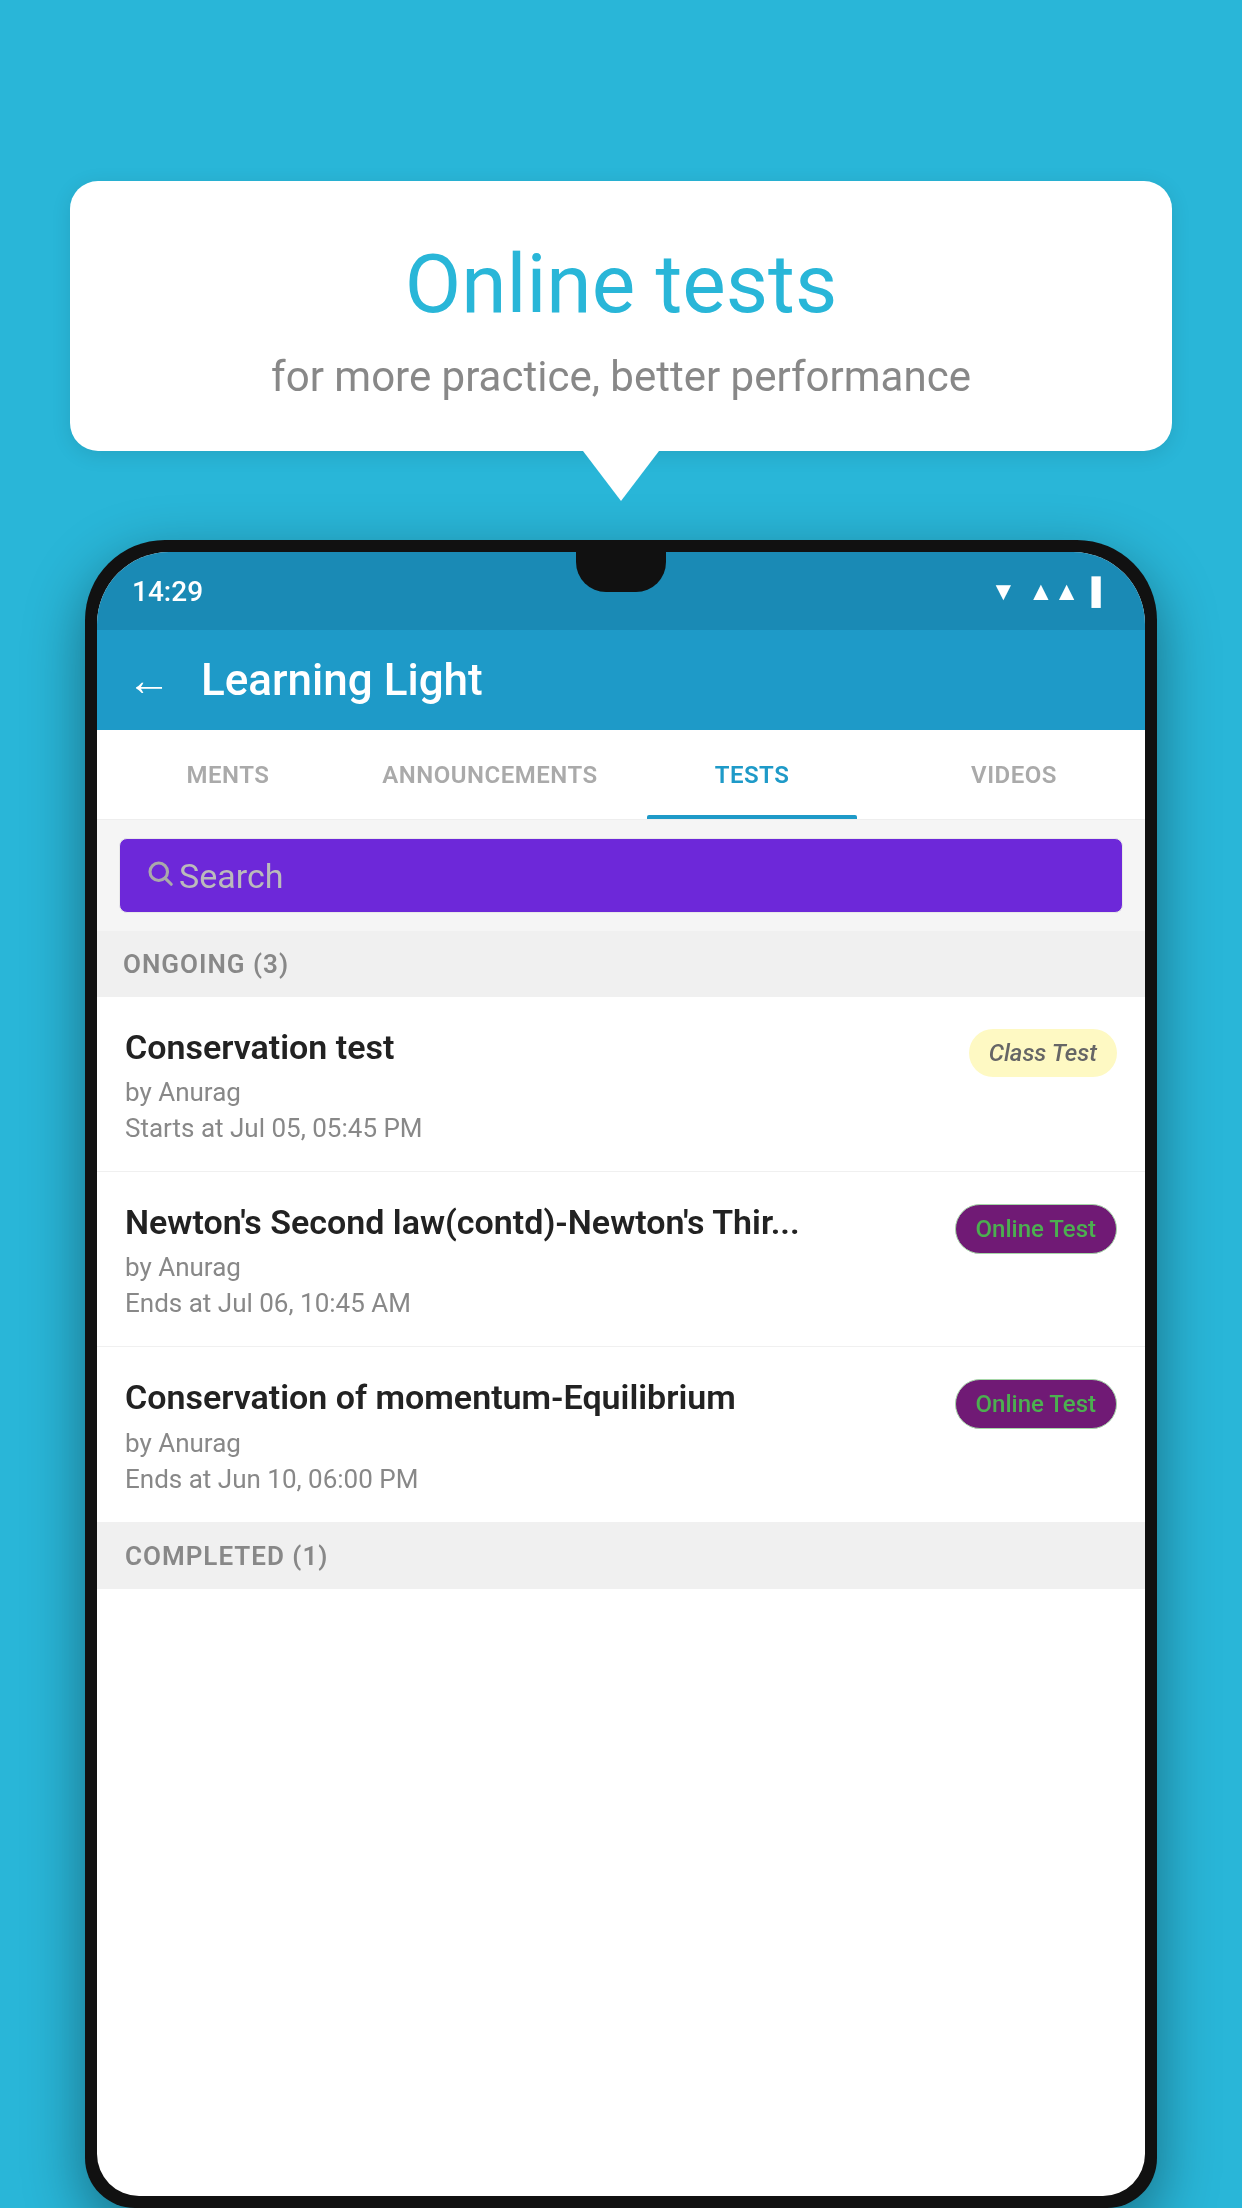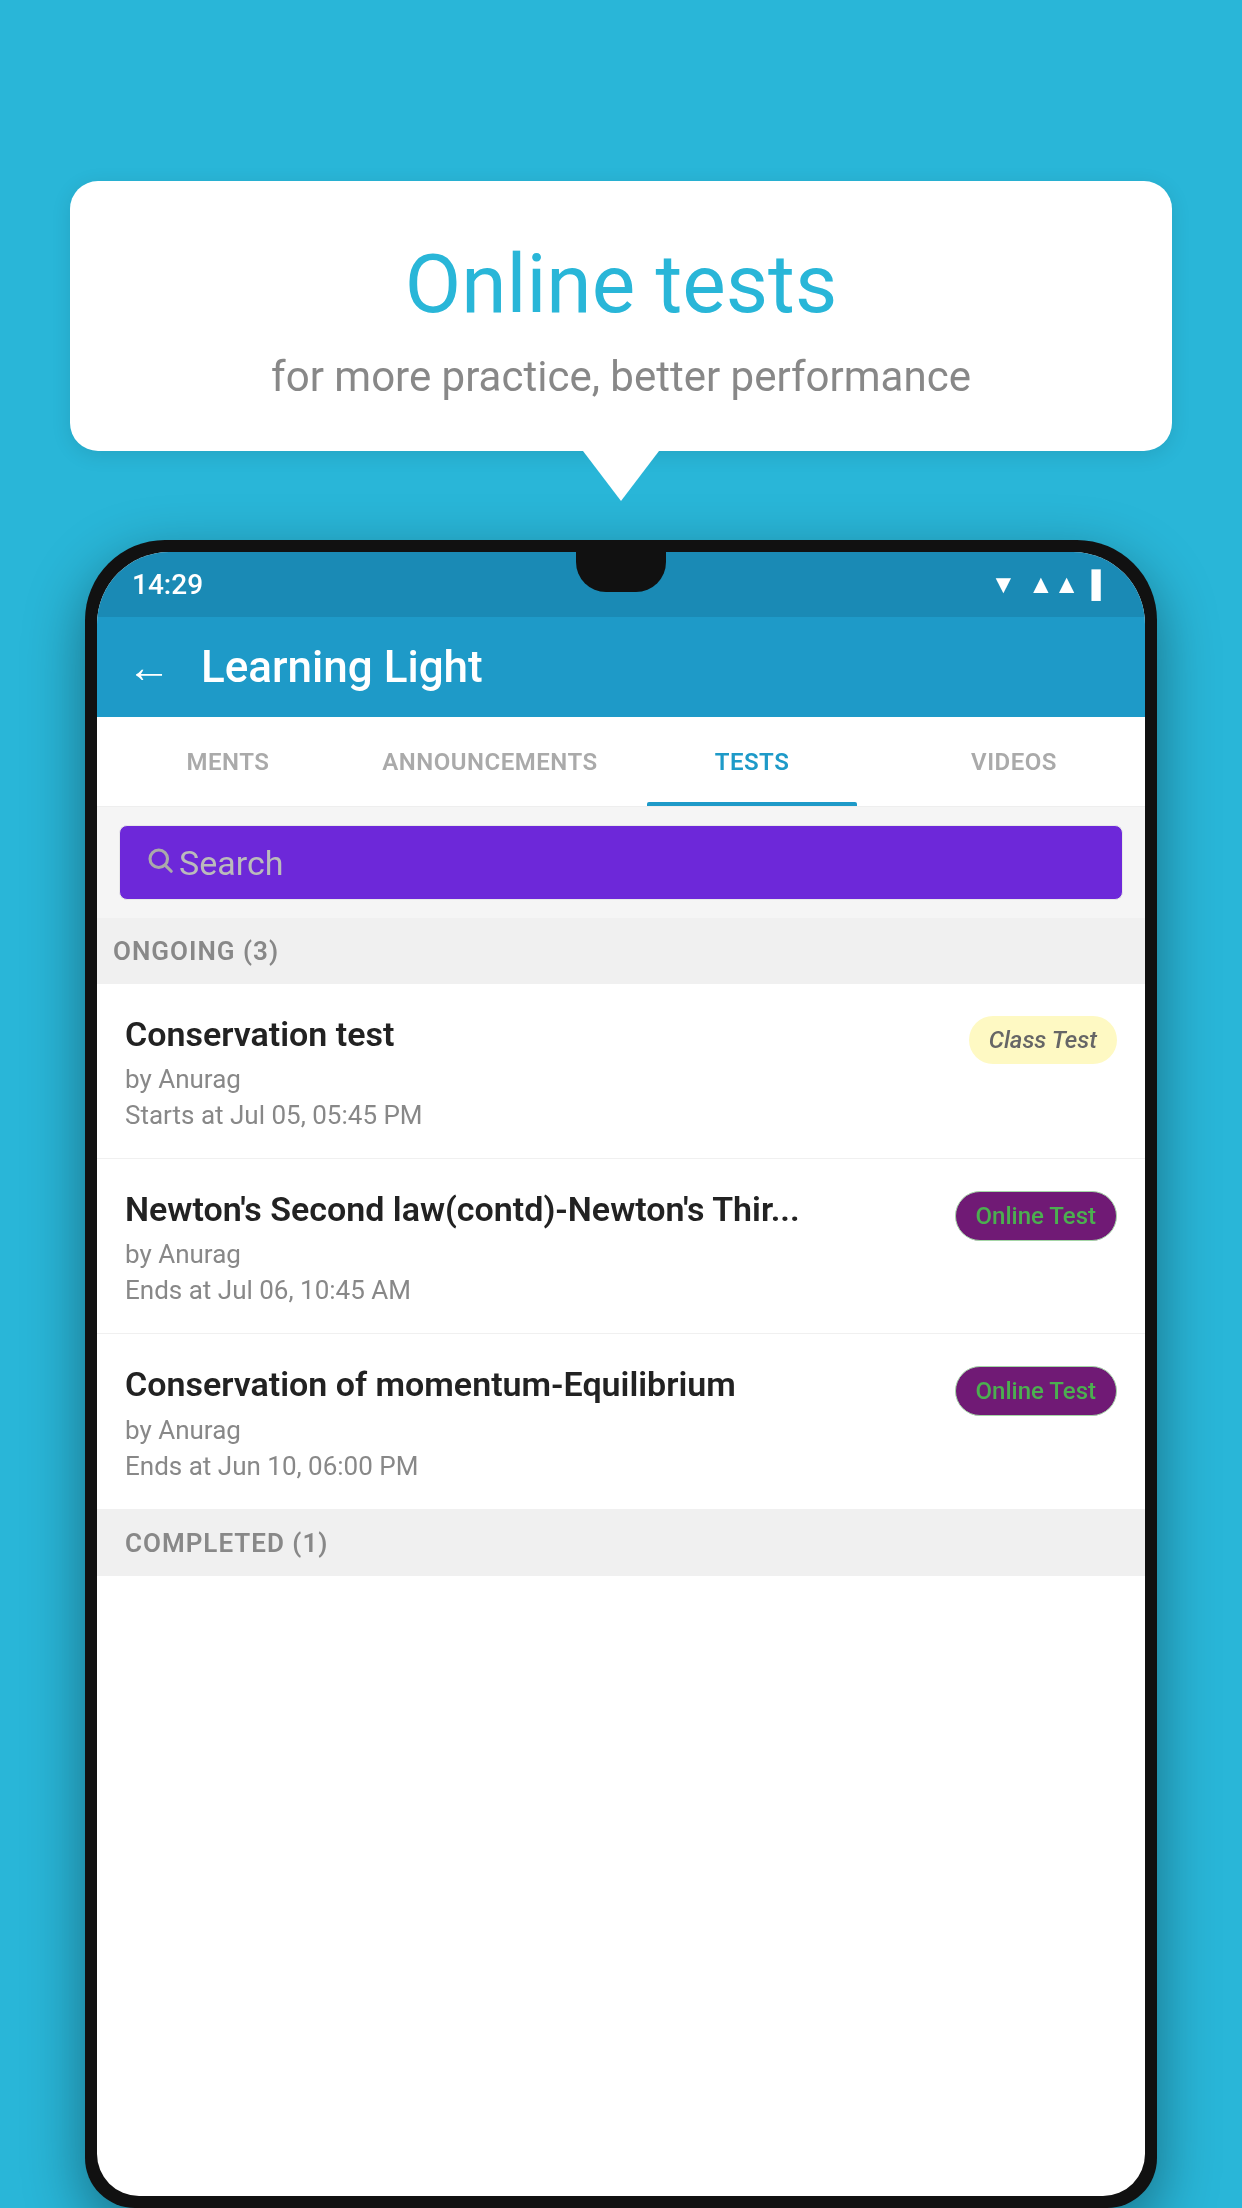--- a/index.html
+++ b/index.html
@@ -76,21 +76,21 @@
       height: 100%;
       background: white;
       border-radius: 72px 72px 42px 42px;
       overflow: hidden;
       position: relative;
     }
 
     
     .status-bar {
       background: #1a8ab5;
-      height: 65px;
+      height: 78px;
       display: flex;
       align-items: center;
       justify-content: space-between;
       padding: 0 35px;
       position: relative;
     }
 
     .status-time {
       color: white;
       font-size: 28px;
@@ -202,21 +202,21 @@
     }
 
     .search-placeholder {
       color: #bbb;
       font-size: 34px;
     }
 
     
     .section-header {
       background: #f0f0f0;
-      padding: 18px 16px;
+      padding: 18px 26px;
     }
 
     .section-label {
       font-size: 26px;
       font-weight: 600;
       color: #888;
       text-transform: uppercase;
       letter-spacing: 1px;
     }
 

